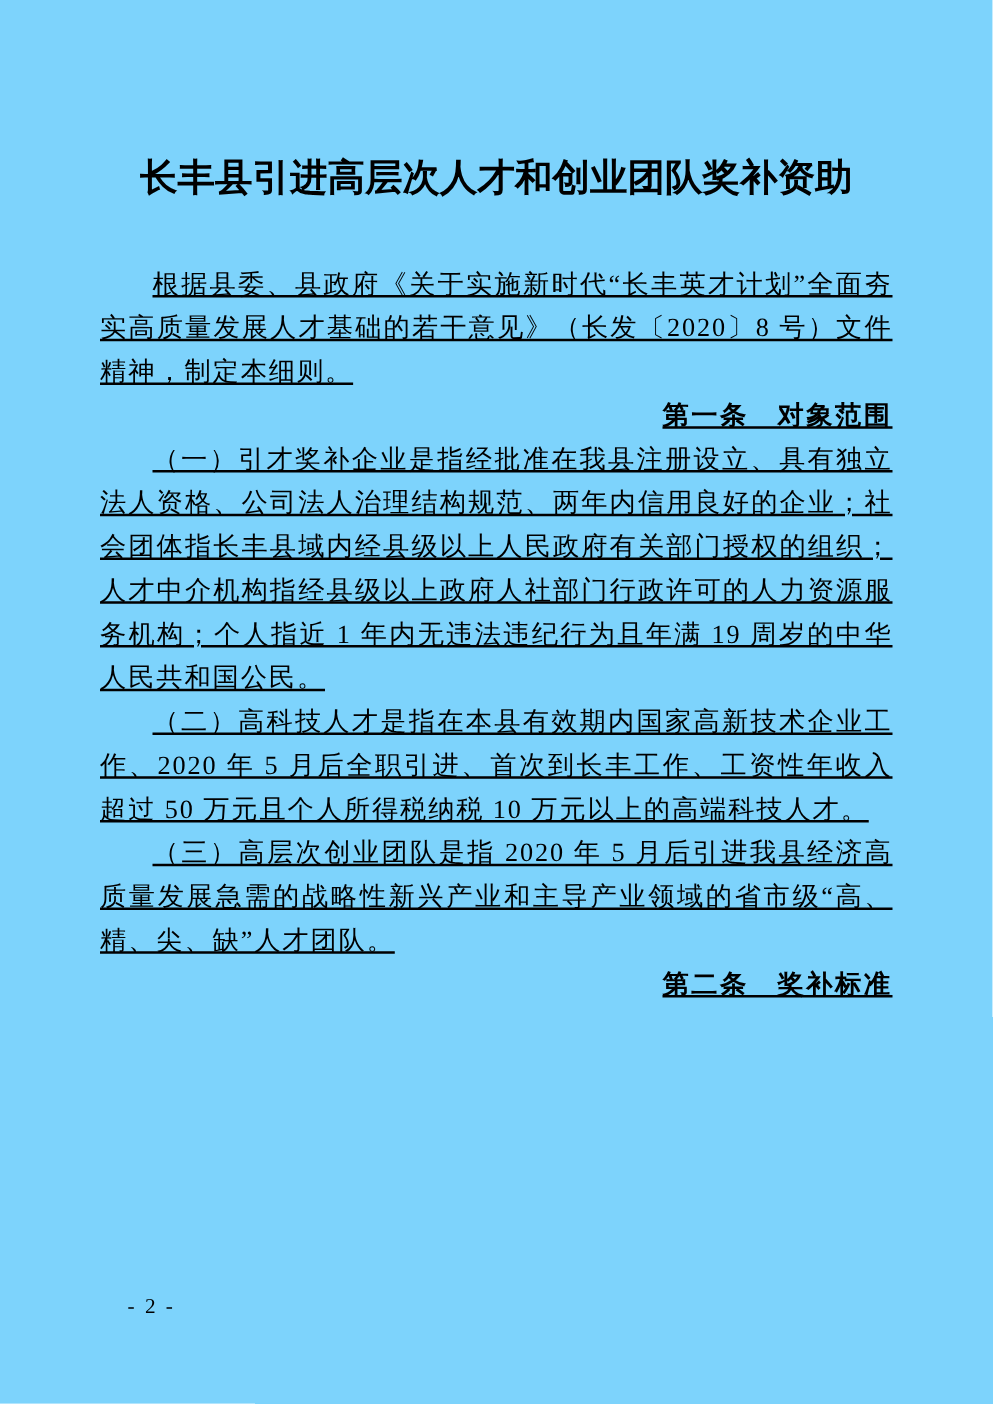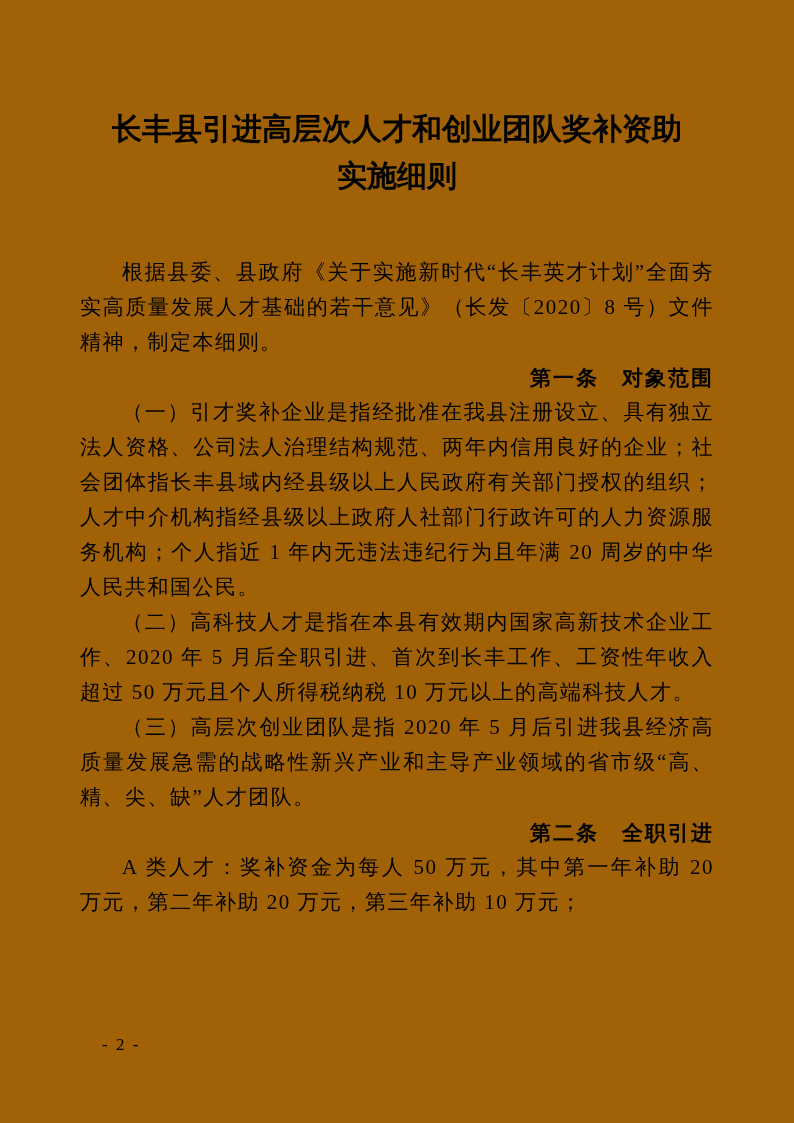--- a/index.html
+++ b/index.html
@@ -5,41 +5,42 @@
   html, body {
     margin: 0;
     padding: 0;
     background: #ffffff;
   }
   .page {
     position: relative;
     width: 794px;
     height: 1123px;
     margin: 0 auto;
-    background: #a16207;
+    background: #7dd3fc;
     color: #000000;
     box-sizing: border-box;
-    padding: 4px 80px;
+    padding: 18px 80px;
     overflow: hidden;
     font-family: "Liberation Serif", "DejaVu Serif", serif;
   }
   .doc-title {
     margin: 101px 0 0 0;
     text-align: center;
     font-size: 30px;
     line-height: 47px;
     font-weight: bold;
     letter-spacing: 0px;
     font-family: "Liberation Serif", "DejaVu Serif", serif;
   }
   .title-line {
     display: block;
   }
   .doc-body {
-    margin-top: 56px;
+    margin-top: 44px;
+    text-decoration: underline;
   }
   .para {
     margin: 0;
     font-size: 21px;
     line-height: 35px;
     text-indent: 2em;
     text-align: justify;
     text-justify: inter-ideograph;
     letter-spacing: 1.5px;
     word-break: break-all;
@@ -60,28 +61,26 @@
     font-family: "Liberation Serif", "DejaVu Serif", serif;
   }
 </style>
 </head>
 <body>
 
 <div class="page">
 
   <h1 class="doc-title">
     <span class="title-line">长丰县引进高层次人才和创业团队奖补资助</span>
-    <span class="title-line">实施细则</span>
   </h1>
 
   <div class="doc-body">
     <p class="para">根据县委、县政府《关于实施新时代“长丰英才计划”全面夯实高质量发展人才基础的若干意见》（长发〔2020〕8 号）文件精神，制定本细则。</p>
     <p class="para heading">第一条　对象范围</p>
-    <p class="para">（一）引才奖补企业是指经批准在我县注册设立、具有独立法人资格、公司法人治理结构规范、两年内信用良好的企业；社会团体指长丰县域内经县级以上人民政府有关部门授权的组织；人才中介机构指经县级以上政府人社部门行政许可的人力资源服务机构；个人指近 1 年内无违法违纪行为且年满 20 周岁的中华人民共和国公民。</p>
+    <p class="para">（一）引才奖补企业是指经批准在我县注册设立、具有独立法人资格、公司法人治理结构规范、两年内信用良好的企业；社会团体指长丰县域内经县级以上人民政府有关部门授权的组织；人才中介机构指经县级以上政府人社部门行政许可的人力资源服务机构；个人指近 1 年内无违法违纪行为且年满 19 周岁的中华人民共和国公民。</p>
     <p class="para">（二）高科技人才是指在本县有效期内国家高新技术企业工作、2020 年 5 月后全职引进、首次到长丰工作、工资性年收入超过 50 万元且个人所得税纳税 10 万元以上的高端科技人才。</p>
     <p class="para">（三）高层次创业团队是指 2020 年 5 月后引进我县经济高质量发展急需的战略性新兴产业和主导产业领域的省市级“高、精、尖、缺”人才团队。</p>
-    <p class="para heading">第二条　全职引进</p>
-    <p class="para">A 类人才：奖补资金为每人 50 万元，其中第一年补助 20 万元，第二年补助 20 万元，第三年补助 10 万元；</p>
+    <p class="para heading">第二条　奖补标准</p>
   </div>
 
   <div class="page-number">- 2 -</div>
 
 </div>
 
 </body></html>

